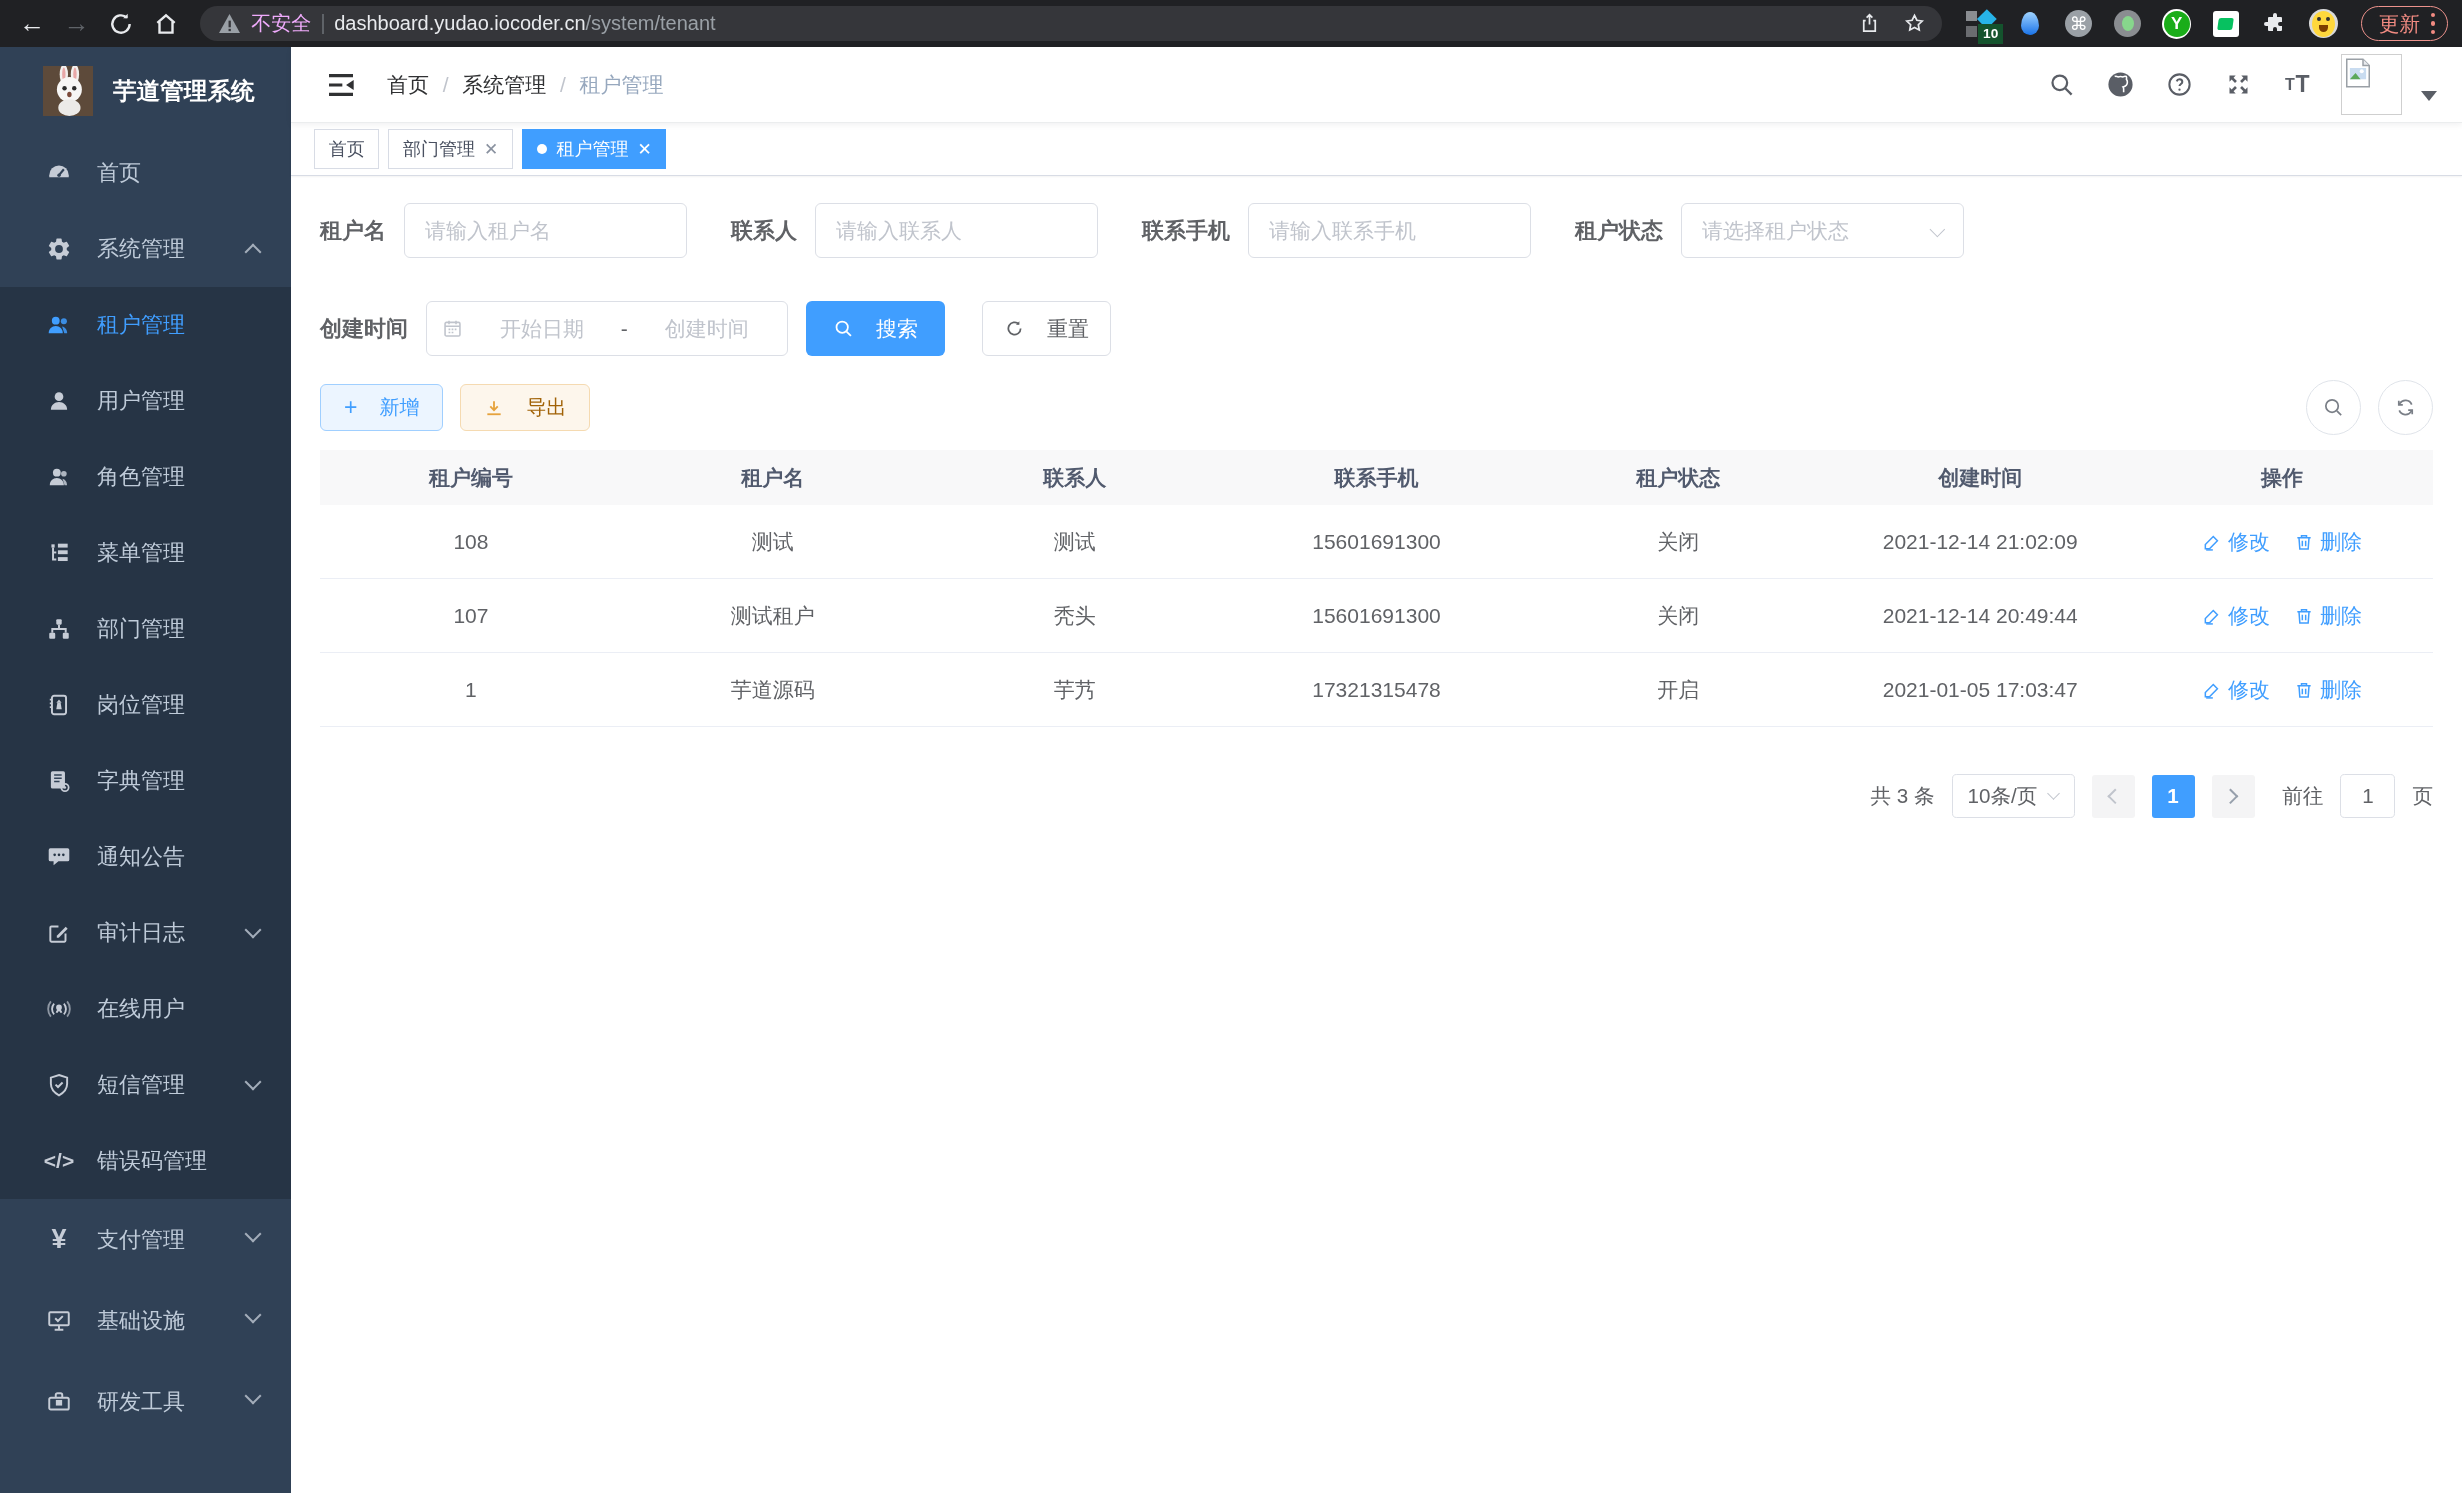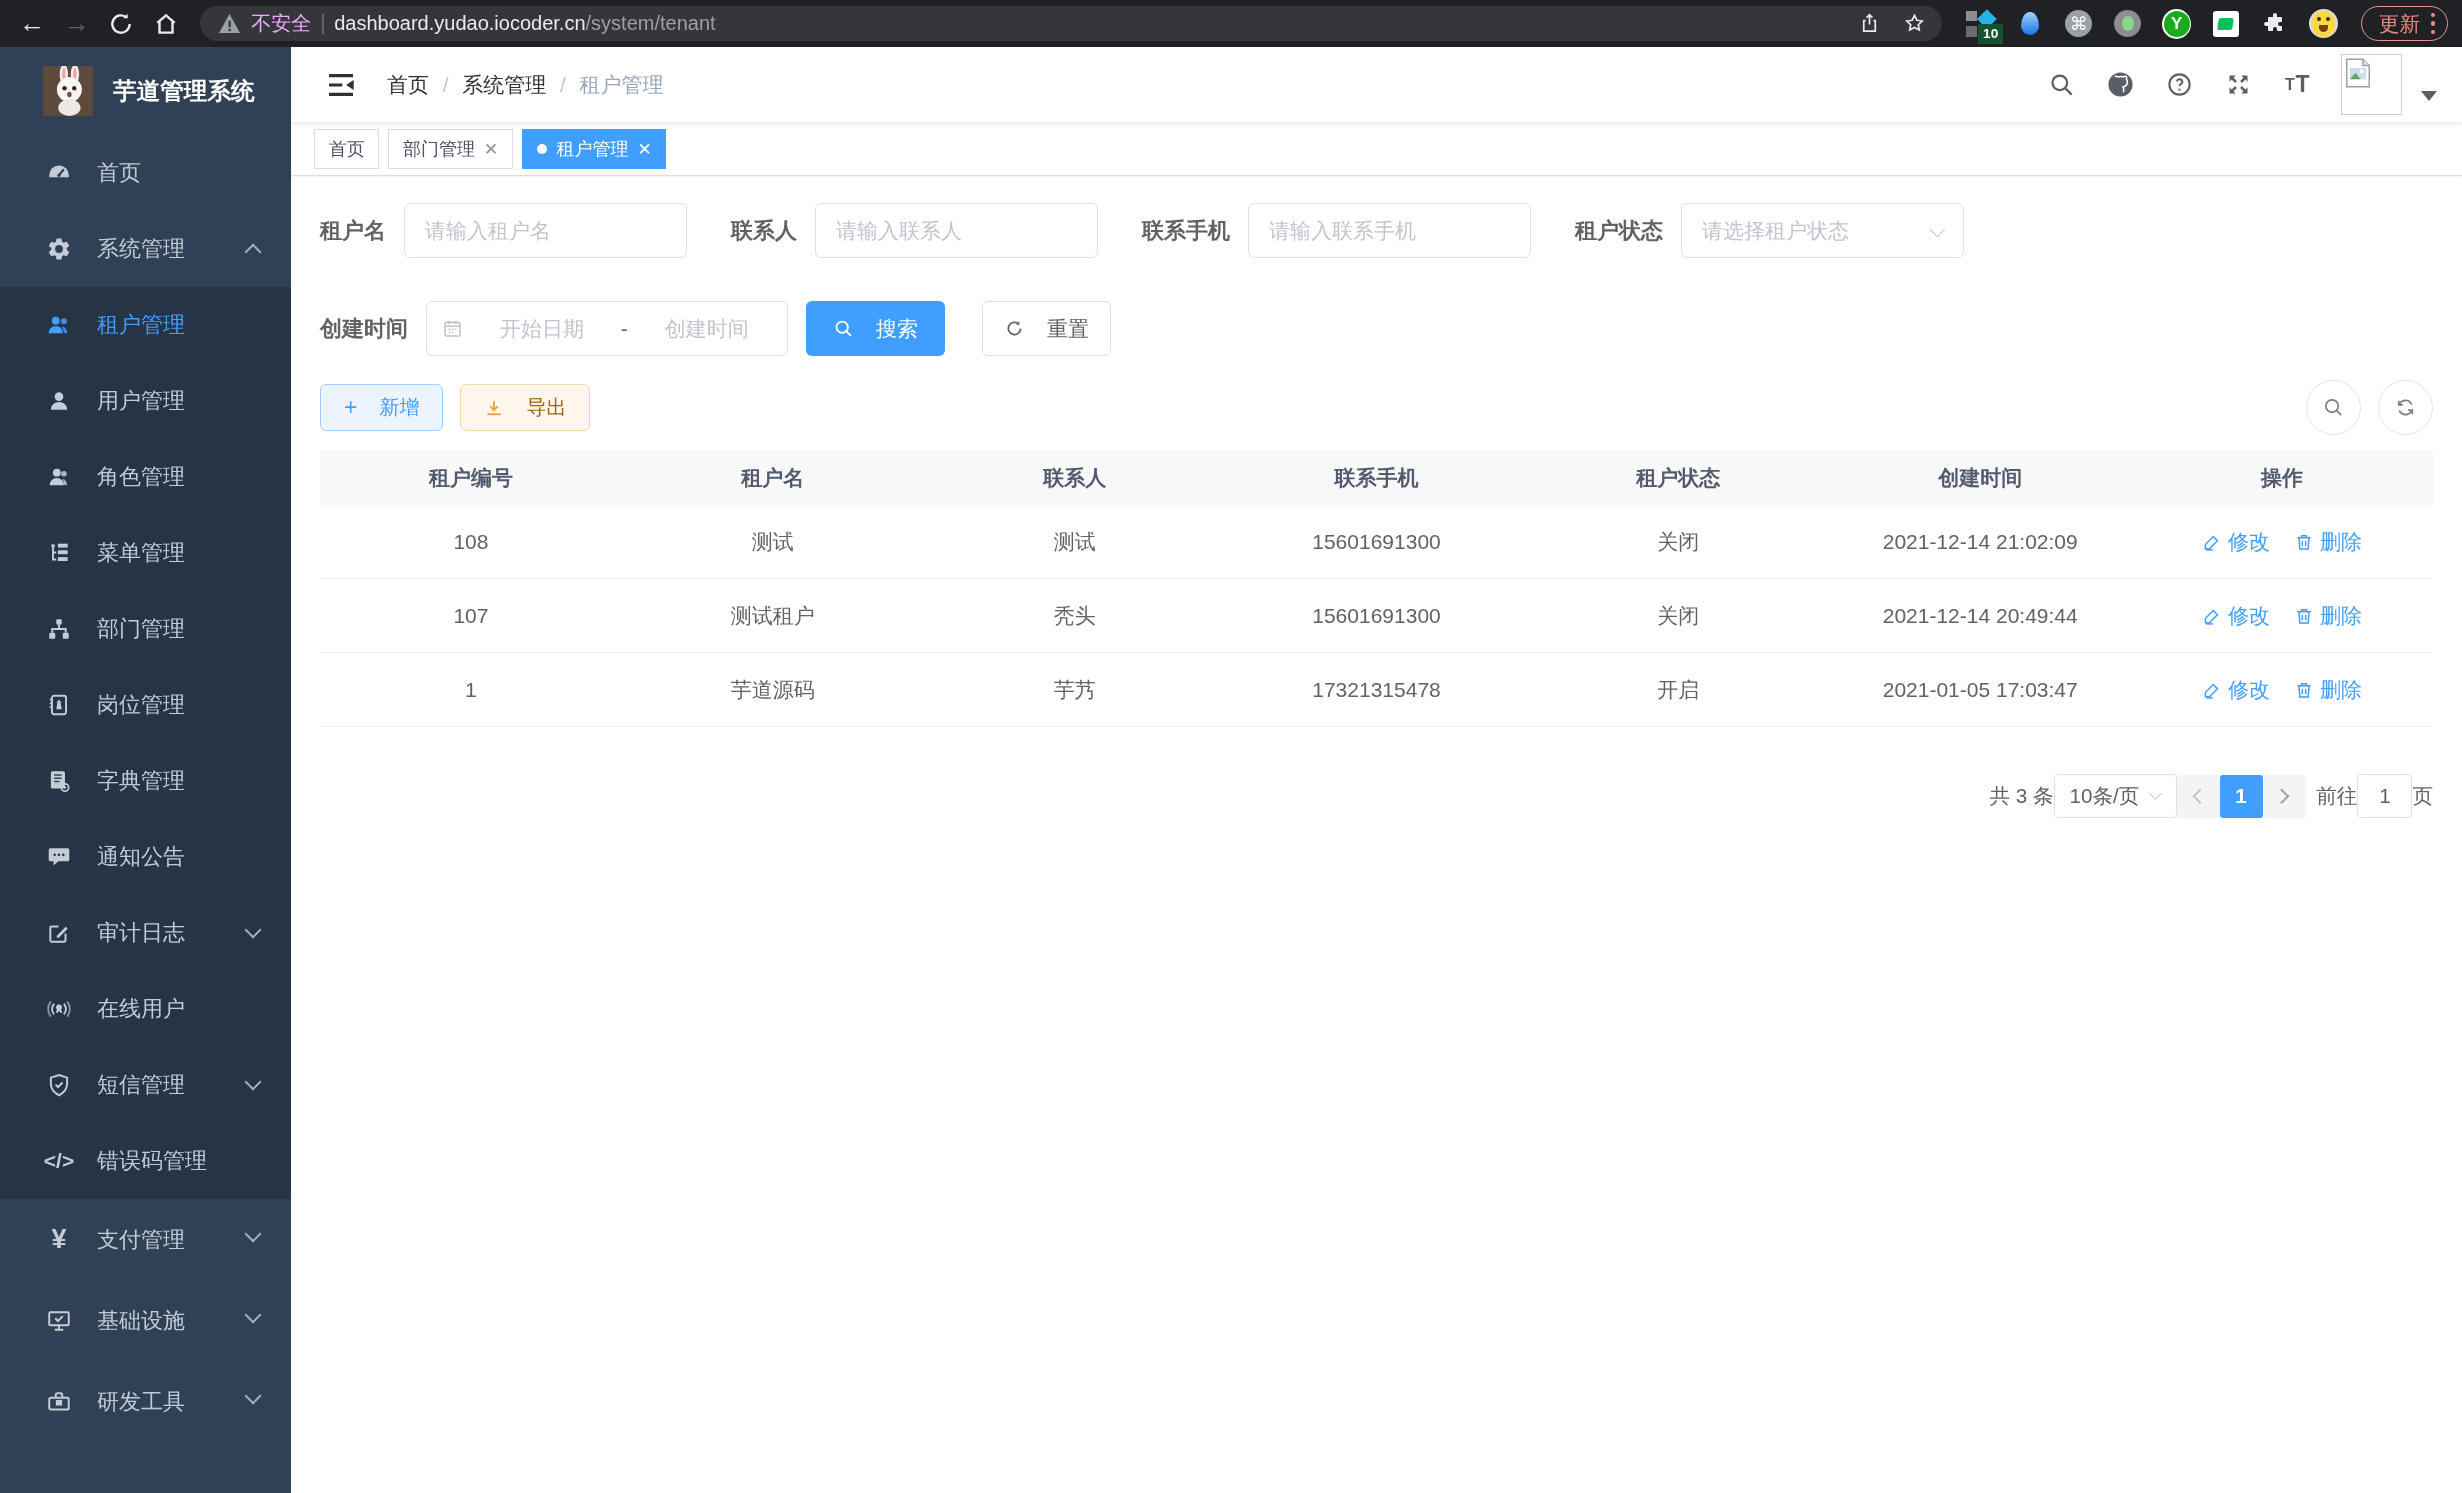--- a/index.html
+++ b/index.html
@@ -127,21 +127,21 @@
   
   .data-table { margin-top: 15px; width: 100%; font-size: 21px; color: #606266; }
   .t-row { display: flex; align-items: center; }
   .t-head { background: #f8f8f9; height: 55px; font-weight: bold; color: #515a6e; }
   .t-cell { flex: 1; text-align: center; padding: 0 7.6px; }
   .t-body-row { height: 74px; border-bottom: 1.5px solid #ebeef5; }
   .op-cell { display: flex; align-items: center; justify-content: center; gap: 24px; }
   .op-link { color: #409eff; display: inline-flex; align-items: center; gap: 6px; cursor: pointer; text-decoration: none; }
 
   
-  .pagination { display: flex; align-items: center; justify-content: flex-end; 
+  .pagination { display: flex; align-items: center; justify-content: flex-end; gap: 17px;
     margin-top: 47px; font-size: 20.6px; color: #606266; }
   .pg-select { width: 123px; height: 44px; border: 1.5px solid #dcdfe6; border-radius: 4.6px;
     display: flex; align-items: center; justify-content: center; gap: 12px; color: #606266; position: relative; }
   .pg-select .sel-chev { width: 9px; height: 9px; border-right: 1.9px solid #c0c4cc;
     border-bottom: 1.9px solid #c0c4cc; transform: rotate(45deg); margin-top: -4.6px; }
   .pg-btn { width: 43px; height: 43px; border-radius: 3px; background: #f4f4f5;
     display: flex; align-items: center; justify-content: center; font-size: 20px; cursor: pointer; }
   .pg-btn .arr { width: 10.7px; height: 10.7px; border-right: 2.3px solid #c0c4cc; border-bottom: 2.3px solid #c0c4cc; }
   .pg-btn .arr.left { transform: rotate(135deg); margin-left: 4.6px; }
   .pg-btn .arr.right { transform: rotate(-45deg); margin-right: 4.6px; border-color: #97a0ac; }

